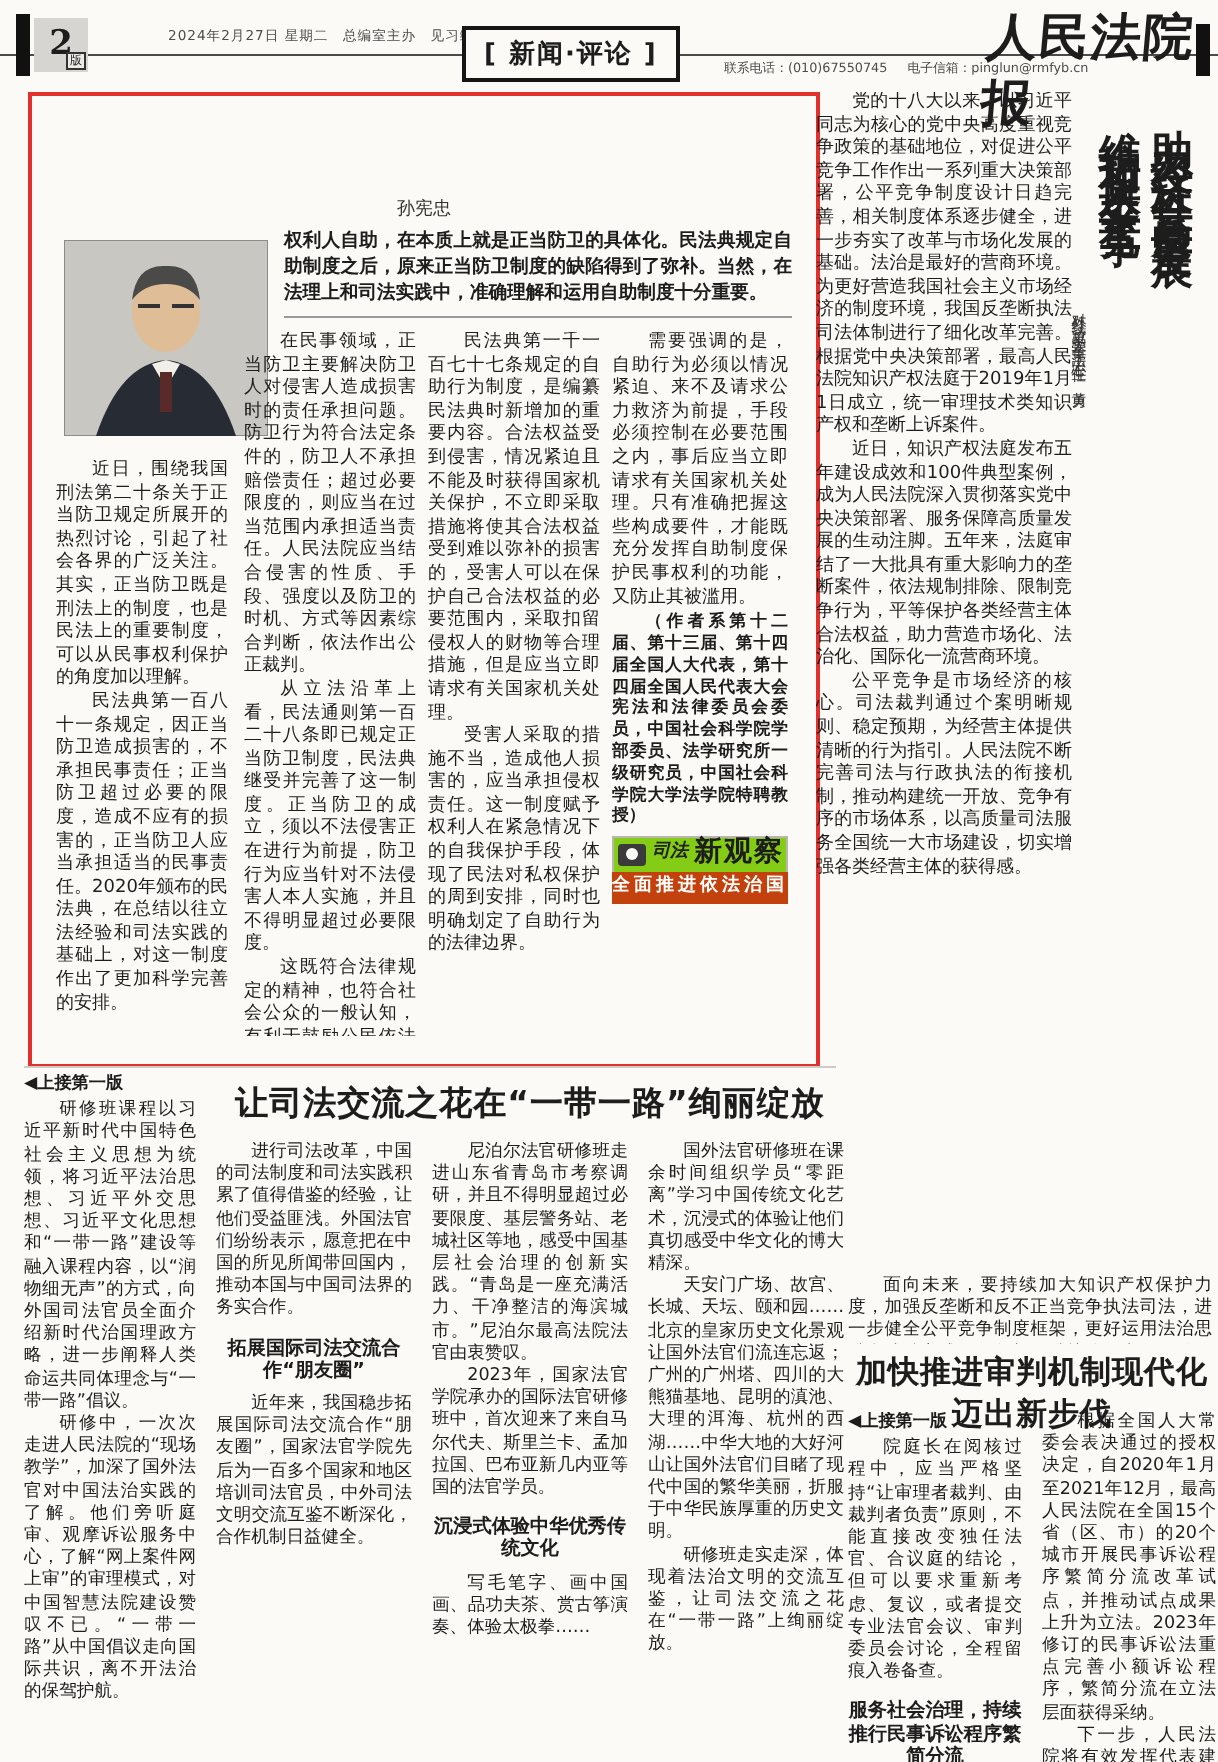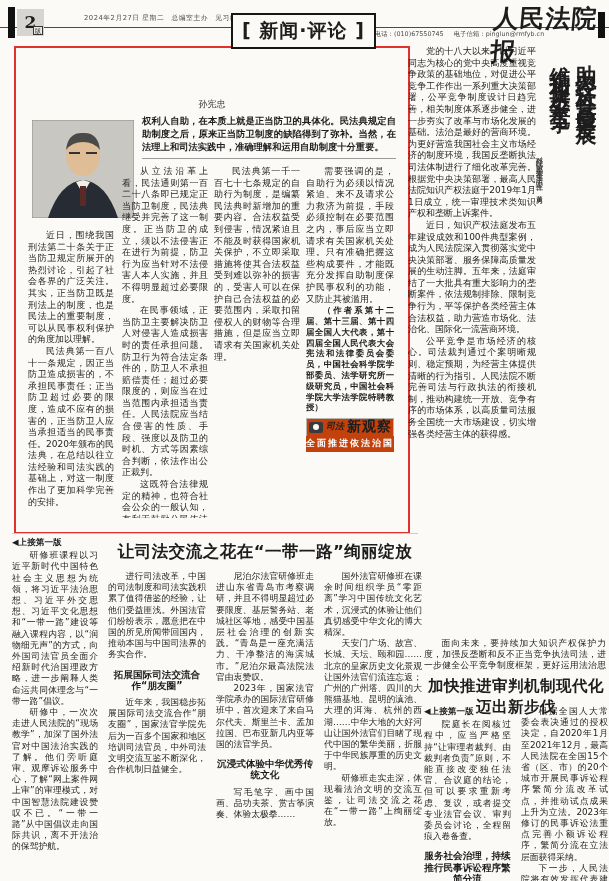--- a/index.html
+++ b/index.html
@@ -10,42 +10,42 @@
   
   .hdr-rule{position:absolute;left:0;top:27px;width:609px;height:1px;background:#4a4a4a;}
   .black-bar{position:absolute;left:8px;top:7px;width:7px;height:31px;background:#111;}
   .pagenum-box{position:absolute;left:17px;top:9px;width:27px;height:27px;background:#d7d5d1;
                text-align:center;}
   .pagenum{font-size:17px;font-weight:bold;line-height:26px;}
   .pagenum-label{position:absolute;right:1px;bottom:1px;font-size:6px;border:1px solid #333;
                  padding:0 1px;background:#eceae6;line-height:7px;}
   .dateline{position:absolute;left:84px;top:13px;font-size:6.8px;color:#4c4c4c;letter-spacing:.5px;}
   .section-box{position:absolute;left:231px;top:13px;border:2px solid #161616;background:#fbfaf7;
-               padding:3px 9px;font-size:19px;font-weight:bold;letter-spacing:1px;z-index:3;}
+               padding:3px 9px;font-size:13px;font-weight:bold;letter-spacing:1px;z-index:3;}
   .contact{position:absolute;left:362px;top:14px;font-size:6.4px;color:#4c4c4c;margin-top:16px;}
   .masthead{position:absolute;left:492px;top:2px;font-size:25px;font-weight:bold;letter-spacing:1px;
             transform:skewX(-5deg);z-index:3;}
   .masthead-block{position:absolute;left:598px;top:12px;width:7px;height:26px;background:#111;}
   
   .main-art{position:absolute;left:14px;top:46px;width:392px;height:484px;border:2px solid #e0312c;
             background:#fbfaf7;}
   .main-title{position:absolute;left:0;top:12px;width:100%;text-align:center;font-size:23px;
               font-weight:bold;letter-spacing:1px;}
   .main-author{position:absolute;left:0;top:50px;width:100%;text-align:center;font-size:9px;color:#333;}
   .photo{position:absolute;left:16px;top:72px;width:102px;height:98px;}
   .intro{position:absolute;left:126px;top:66px;width:254px;font-size:9.3px;line-height:13px;
          font-weight:bold;text-align:justify;}
   .intro-rule{position:absolute;left:126px;top:110px;width:254px;height:1px;background:#9a9a9a;}
   .col{position:absolute;overflow:hidden;text-align:justify;}
   .t9{font-size:9px;line-height:11.6px;}
   .t88{font-size:8.8px;line-height:11.2px;}
   .col p{margin:0;text-indent:2em;}
   .bio{font-weight:bold;font-family:Liberation Sans, sans-serif;}
   .badge{margin-top:5px;width:88px;}
-  .badge-top{display:flex;align-items:flex-end;gap:3px;padding:2px 0 3px 2px;background:#c2410c;
+  .badge-top{display:flex;align-items:flex-end;gap:3px;padding:2px 0 3px 2px;background:#84cc16;
              border:1px solid #b9b6af;border-bottom:none;}
   .badge-cam{width:14px;height:11px;background:#3a3a3a;position:relative;border-radius:2px;}
   .badge-cam:after{content:"";position:absolute;left:4px;top:2.5px;width:6px;height:6px;
                    border-radius:50%;background:#fbfaf7;}
   .badge-tag{font-size:9px;font-style:italic;font-weight:bold;color:#222;}
   .badge-name{font-size:14px;font-weight:bold;letter-spacing:1px;}
   .badge-bar{background:#c2410c;color:#fff;text-align:center;font-size:9px;font-weight:bold;
              letter-spacing:2px;padding:2.5px 0;}
   
   .vert{writing-mode:vertical-rl;}
@@ -93,26 +93,27 @@
     </svg>
 
     <div class="intro">权利人自助，在本质上就是正当防卫的具体化。民法典规定自助制度之后，原来正当防卫制度的缺陷得到了弥补。当然，在法理上和司法实践中，准确理解和运用自助制度十分重要。</div>
     <div class="intro-rule"></div>
 
     <div class="col t9" style="left:12px;top:182px;width:86px;height:288px;">
       <p>近日，围绕我国刑法第二十条关于正当防卫规定所展开的热烈讨论，引起了社会各界的广泛关注。其实，正当防卫既是刑法上的制度，也是民法上的重要制度，可以从民事权利保护的角度加以理解。</p>
       <p>民法典第一百八十一条规定，因正当防卫造成损害的，不承担民事责任；正当防卫超过必要的限度，造成不应有的损害的，正当防卫人应当承担适当的民事责任。2020年颁布的民法典，在总结以往立法经验和司法实践的基础上，对这一制度作出了更加科学完善的安排。</p>
     </div>
     <div class="col t9" style="left:106px;top:118px;width:86px;height:352px;">
+      <p>在民事领域，正当防卫主要解决防卫人对侵害人造成损害时的责任承担问题。防卫行为符合法定条件的，防卫人不承担赔偿责任；超过必要限度的，则应当在过当范围内承担适当责任。人民法院应当结合侵害的性质、手段、强度以及防卫的时机、方式等因素综合判断，依法作出公正裁判。</p>
       <p>从立法沿革上看，民法通则第一百二十八条即已规定正当防卫制度，民法典继受并完善了这一制度。正当防卫的成立，须以不法侵害正在进行为前提，防卫行为应当针对不法侵害人本人实施，并且不得明显超过必要限度。</p>
-      <p>在民事领域，正当防卫主要解决防卫人对侵害人造成损害时的责任承担问题。防卫行为符合法定条件的，防卫人不承担赔偿责任；超过必要限度的，则应当在过当范围内承担适当责任。人民法院应当结合侵害的性质、手段、强度以及防卫的时机、方式等因素综合判断，依法作出公正裁判。</p>
       <p>这既符合法律规定的精神，也符合社会公众的一般认知，有利于鼓励公民依法维护自身合法权益，弘扬社会正气。</p>
     </div>
     <div class="col t9" style="left:198px;top:118px;width:86px;height:352px;">
       <p>民法典第一千一百七十七条规定的自助行为制度，是编纂民法典时新增加的重要内容。合法权益受到侵害，情况紧迫且不能及时获得国家机关保护，不立即采取措施将使其合法权益受到难以弥补的损害的，受害人可以在保护自己合法权益的必要范围内，采取扣留侵权人的财物等合理措施，但是应当立即请求有关国家机关处理。</p>
+      <p>受害人采取的措施不当，造成他人损害的，应当承担侵权责任。这一制度赋予权利人在紧急情况下的自我保护手段，体现了民法对私权保护的周到安排，同时也明确划定了自助行为的法律边界。</p>
     </div>
     <div class="col t9" style="left:290px;top:118px;width:88px;height:360px;">
       <p>需要强调的是，自助行为必须以情况紧迫、来不及请求公力救济为前提，手段必须控制在必要范围之内，事后应当立即请求有关国家机关处理。只有准确把握这些构成要件，才能既充分发挥自助制度保护民事权利的功能，又防止其被滥用。</p>
       <p class="bio" style="font-size:8.4px;line-height:10.8px;">（作者系第十二届、第十三届、第十四届全国人大代表，第十四届全国人民代表大会宪法和法律委员会委员，中国社会科学院学部委员、法学研究所一级研究员，中国社会科学院大学法学院特聘教授）</p>
       <div class="badge">
         <div class="badge-top">
           <div class="badge-cam"></div>
           <span class="badge-tag">司法</span>
           <span class="badge-name">新观察</span>
         </div>

